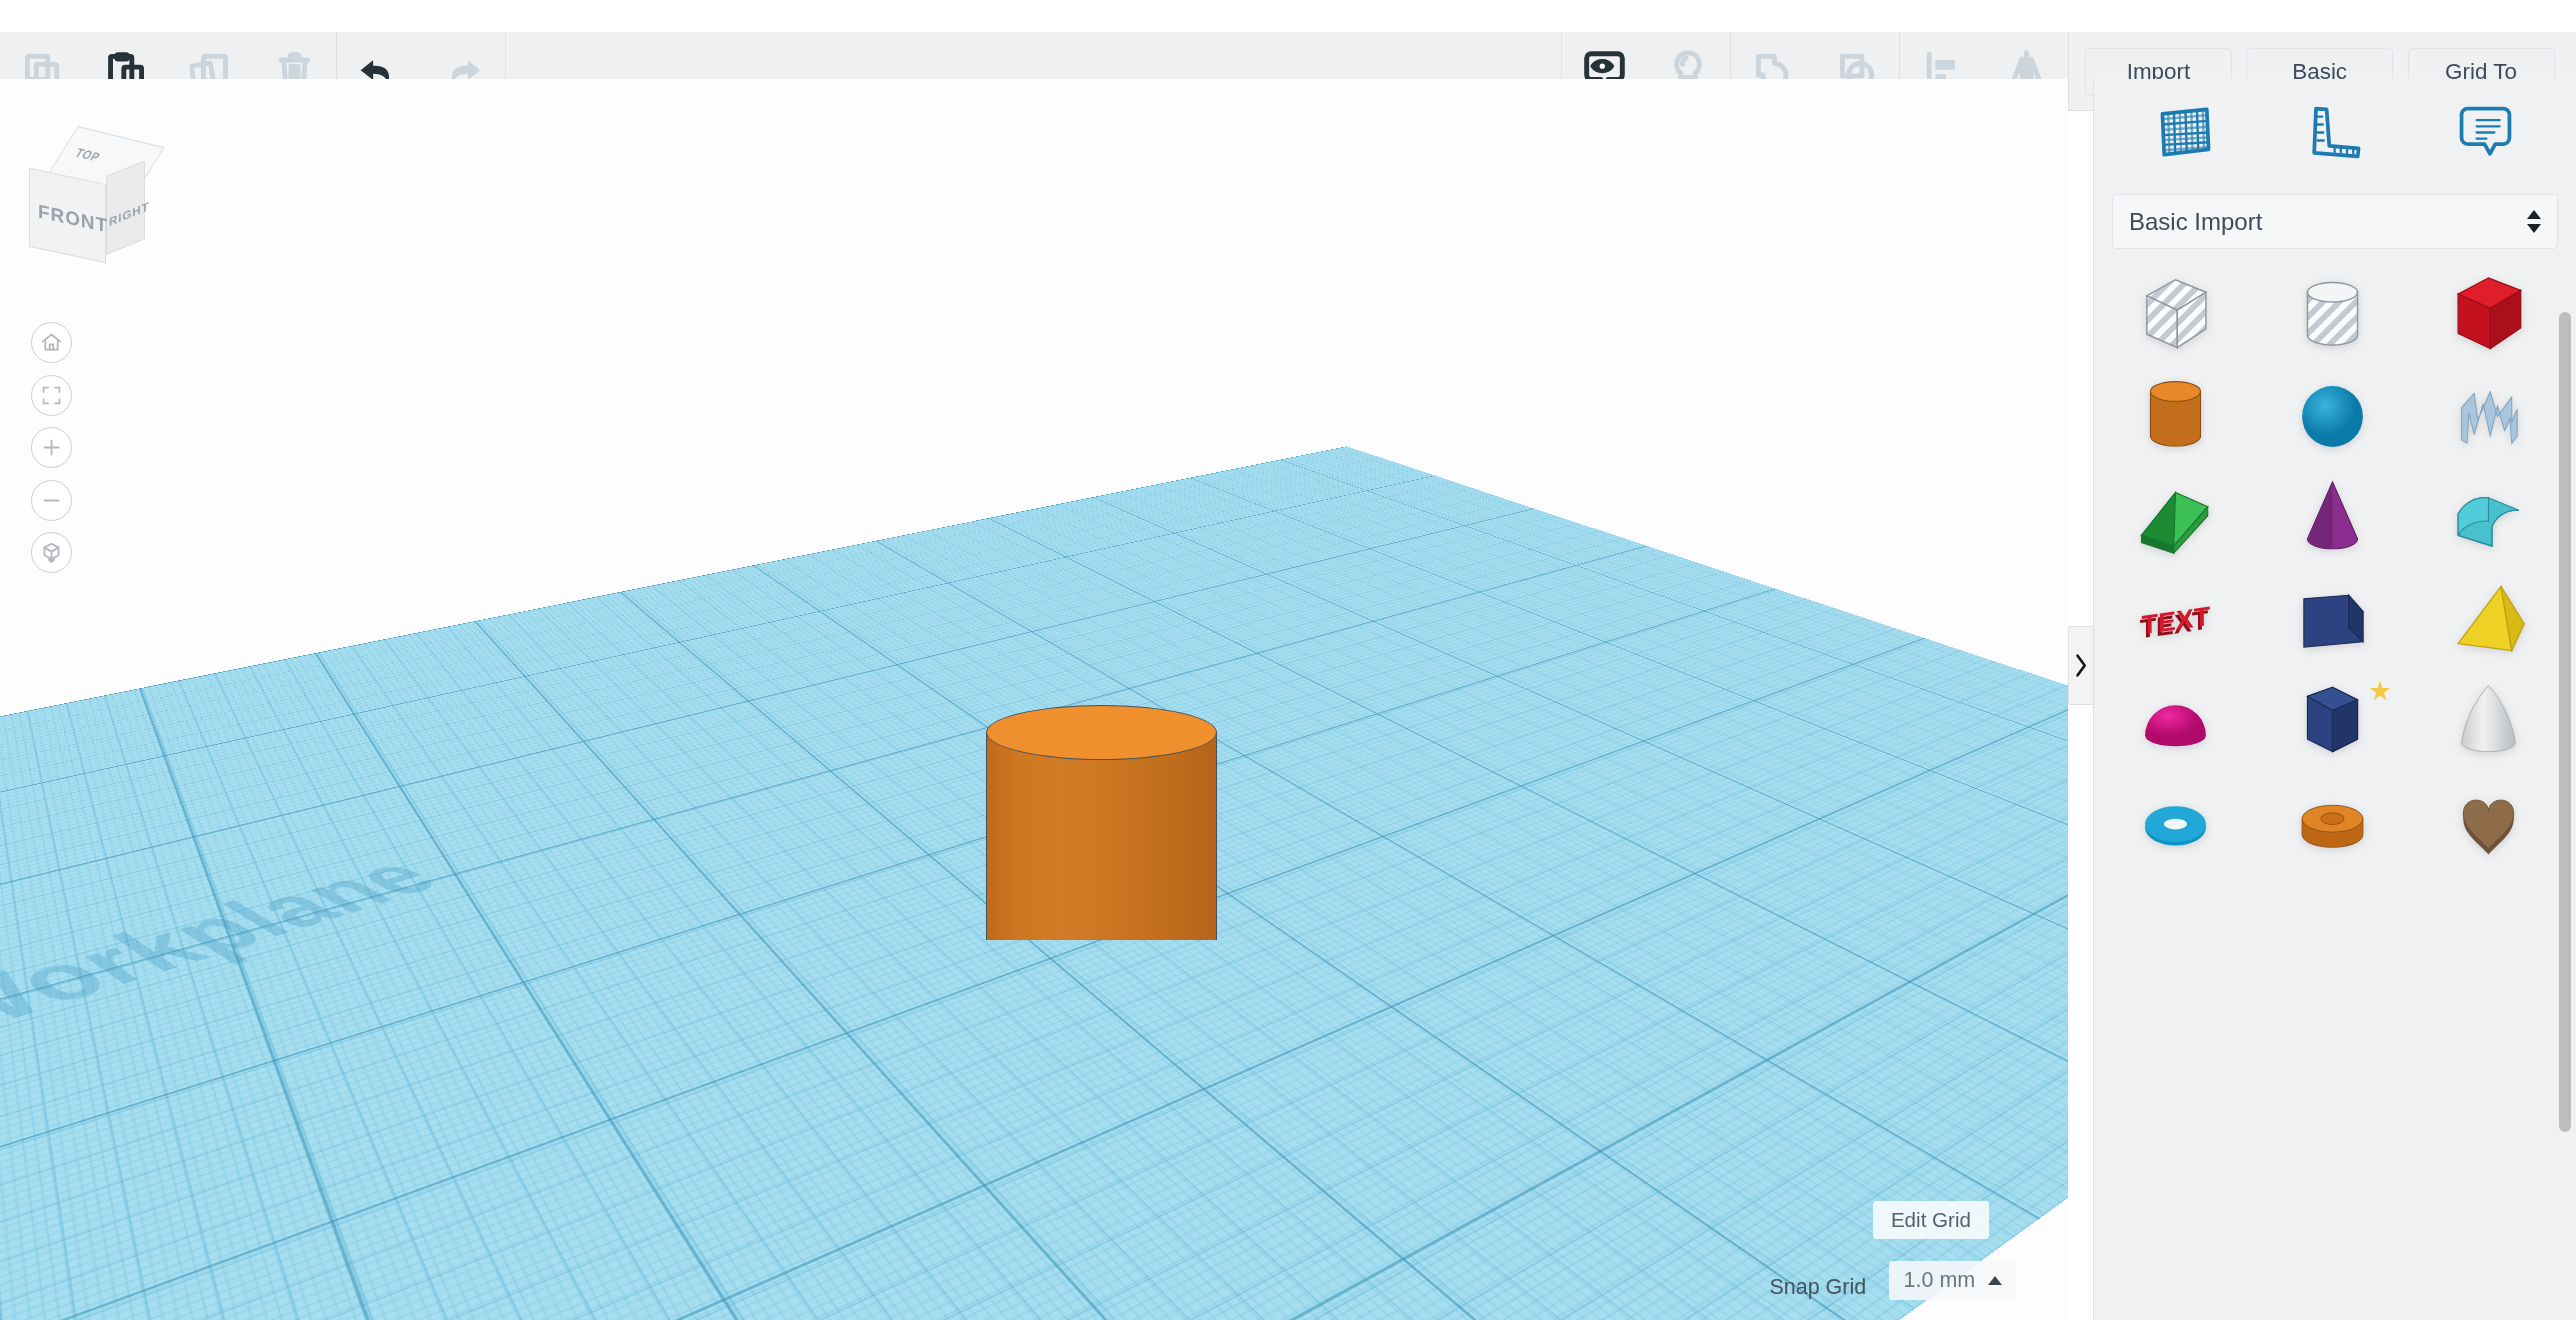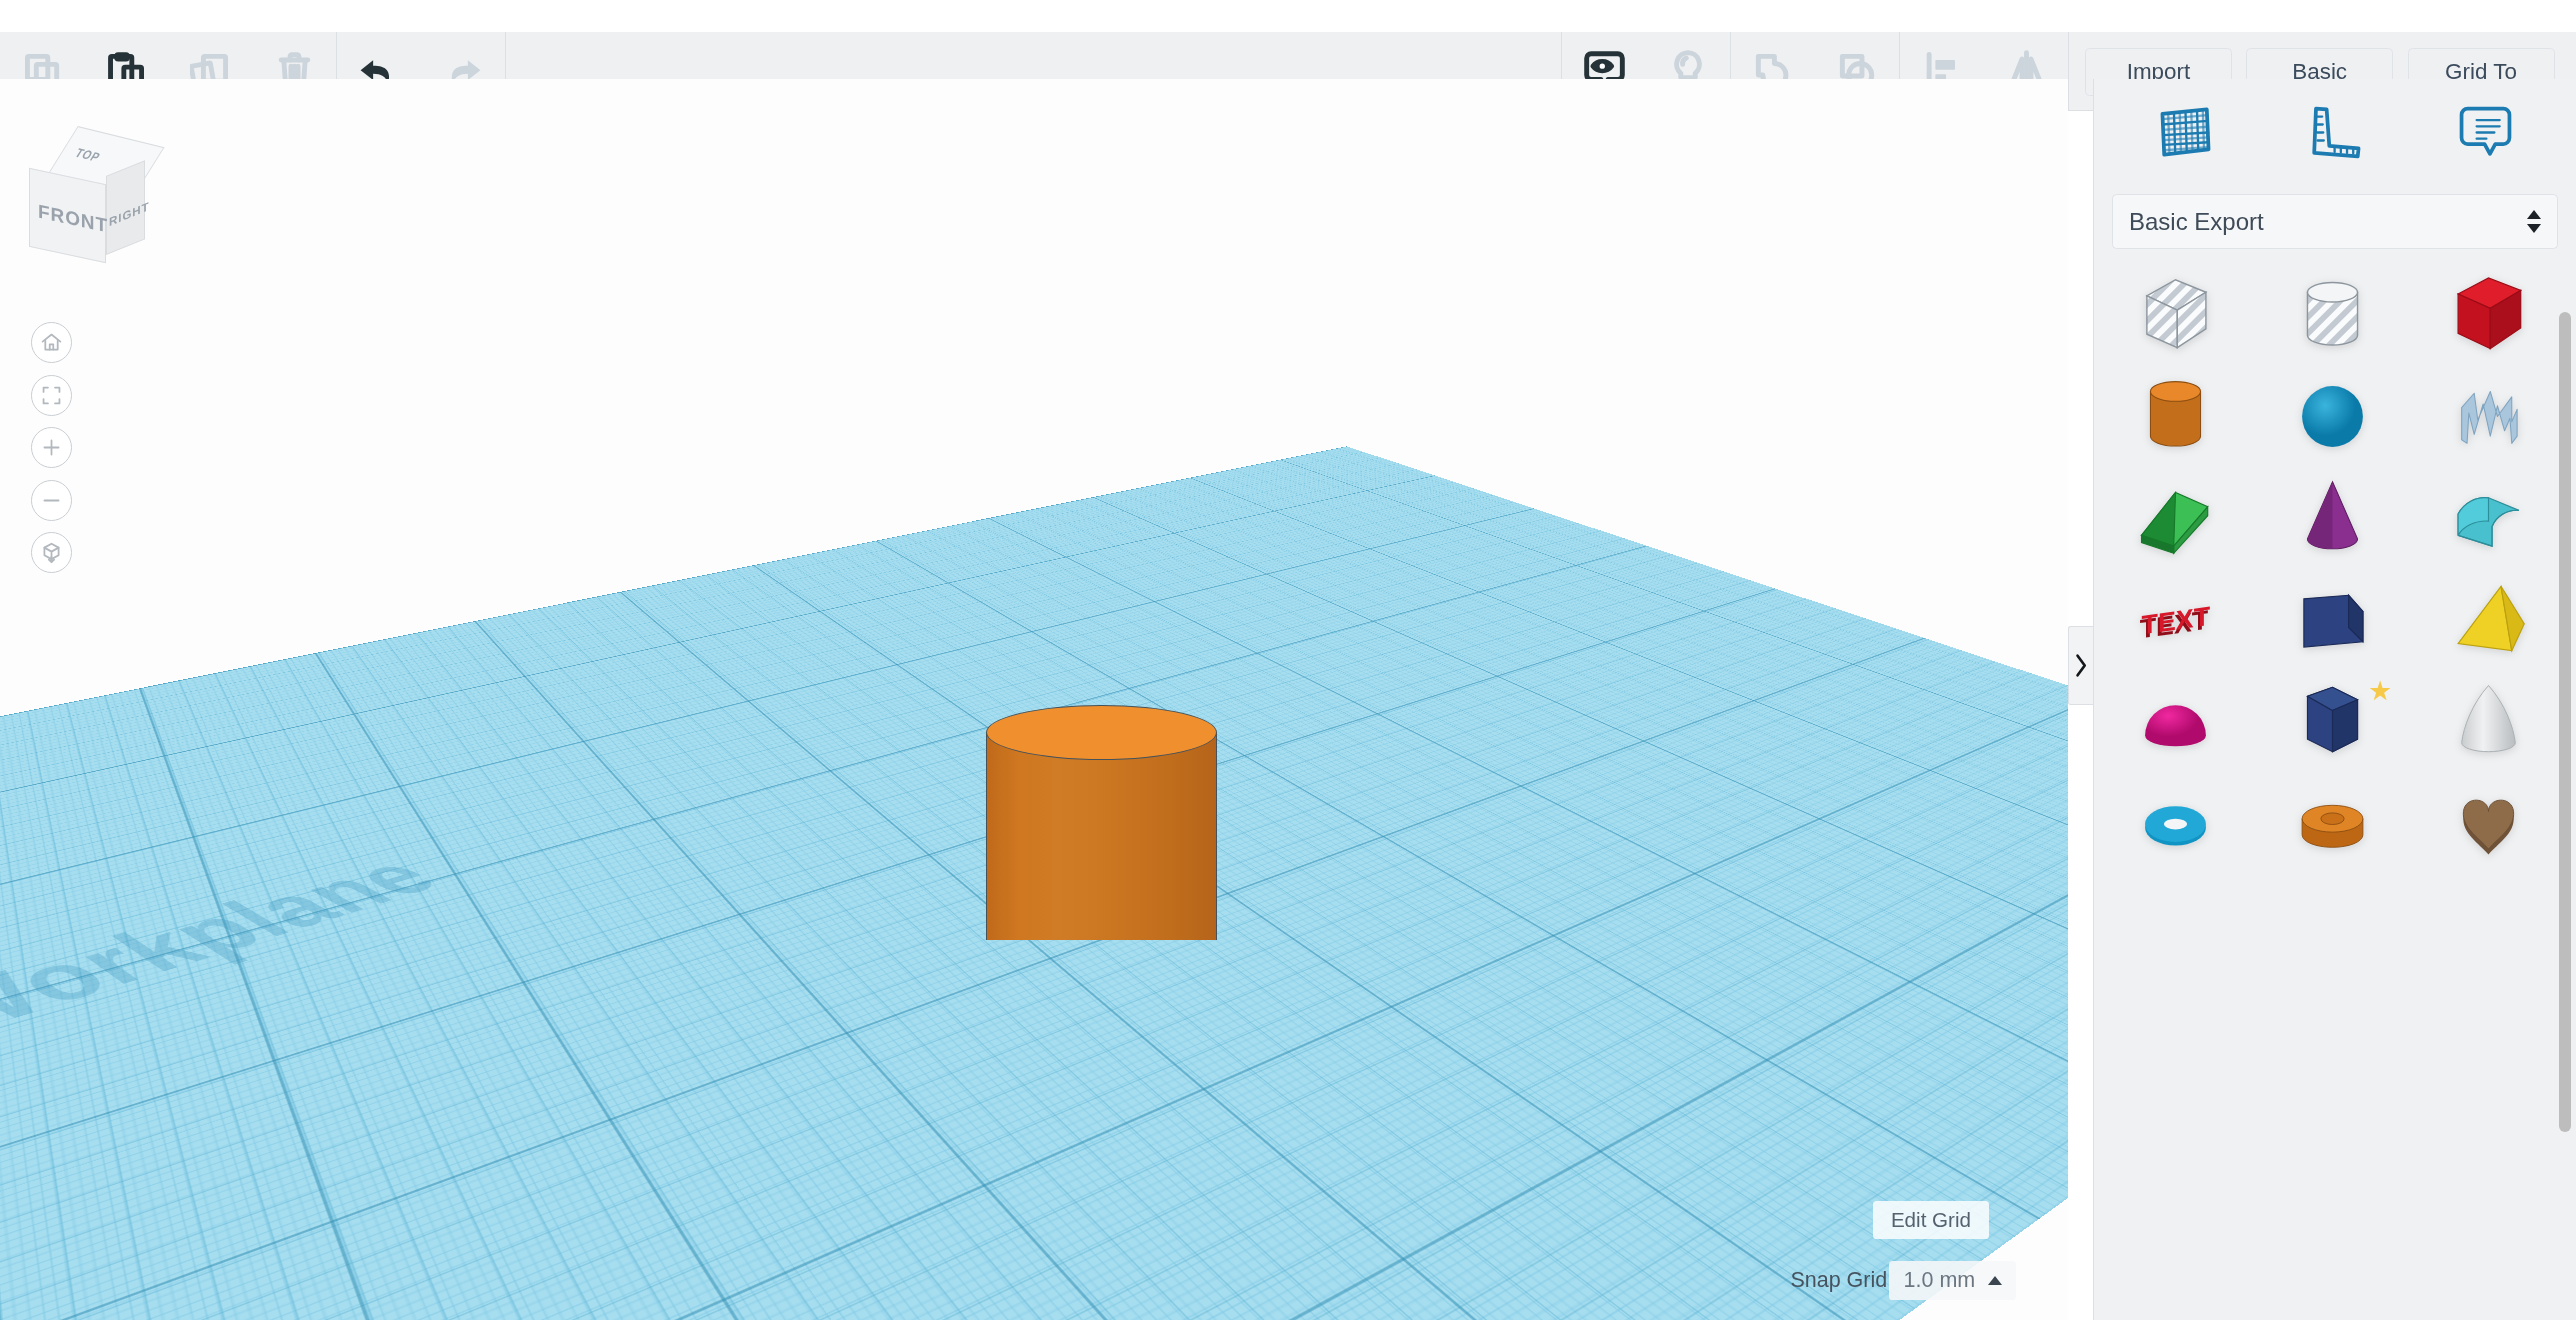--- a/index.html
+++ b/index.html
@@ -259,22 +259,22 @@
     font-size: 20.6px;
     font-family: "Liberation Sans", sans-serif;
     cursor: pointer;
     display: flex; align-items: center; justify-content: center;
     white-space: nowrap;
   }
   .snap-row {
     position: absolute;
     right: 52px; bottom: 19.7px;
     display: flex;
-    align-items: center;
-    gap: 2px;
+    align-items: flex-end;
+    gap: 23px;
   }
   .snap-label {
     color: #46535f;
     font-size: 21.5px;
     font-family: "Liberation Sans", sans-serif;
     white-space: nowrap;
   }
   .snap-select {
     height: 39px;
     padding: 0 14.3px;
@@ -621,21 +621,21 @@
       </button>
       <button class="panel-tab" title="Notes">
         <svg width="57" height="55" viewBox="0 0 64 62">
           <path class="ico-blue" d="M12 4 h40 a7 7 0 0 1 7 7 v26 a7 7 0 0 1 -7 7 h-9 l-6 11 l-6 -11 h-19 a7 7 0 0 1 -7 -7 v-26 a7 7 0 0 1 7 -7 z"></path>
           <path class="ico-blue-thin" d="M22 17 h26 M22 24 h26 M22 31 h20 M22 38 h11" stroke-width="3"></path>
         </svg>
       </button>
     </div>
 
     <div class="panel-select">
-      <span class="panel-select-label">Basic Export</span>
+      <span class="panel-select-label">Basic Import</span>
       <span class="stepper">
         <span class="stp-up"></span>
         <span class="stp-dn"></span>
       </span>
     </div>
 
     <div class="shape-grid">
 
       <button class="shape-cell" title="Box Hole">
         <svg width="93" height="93" viewBox="0 0 104 104">

